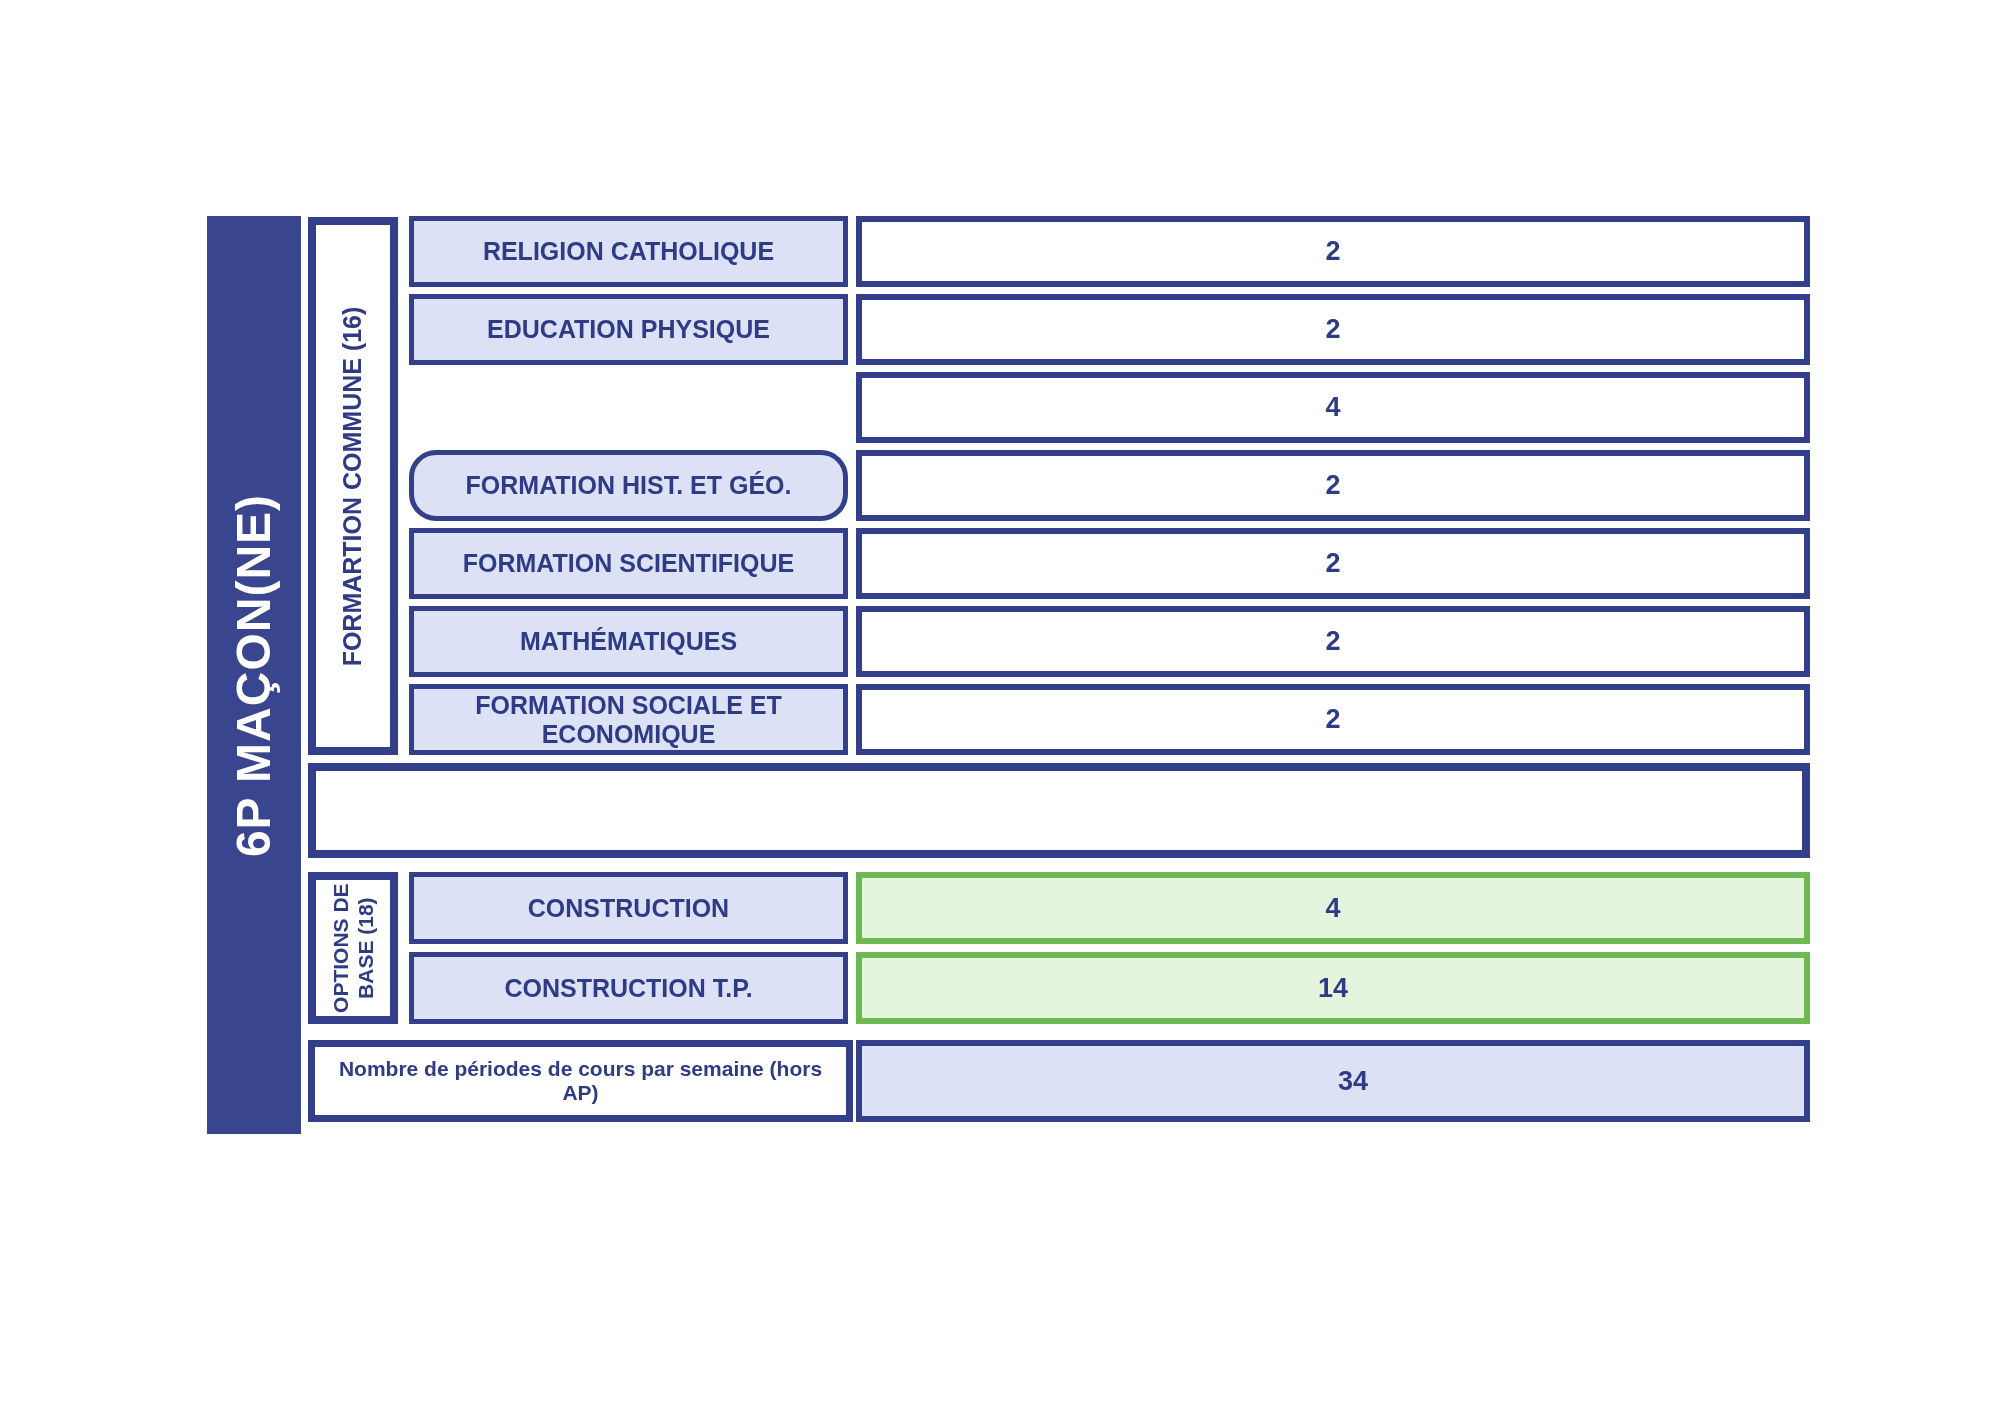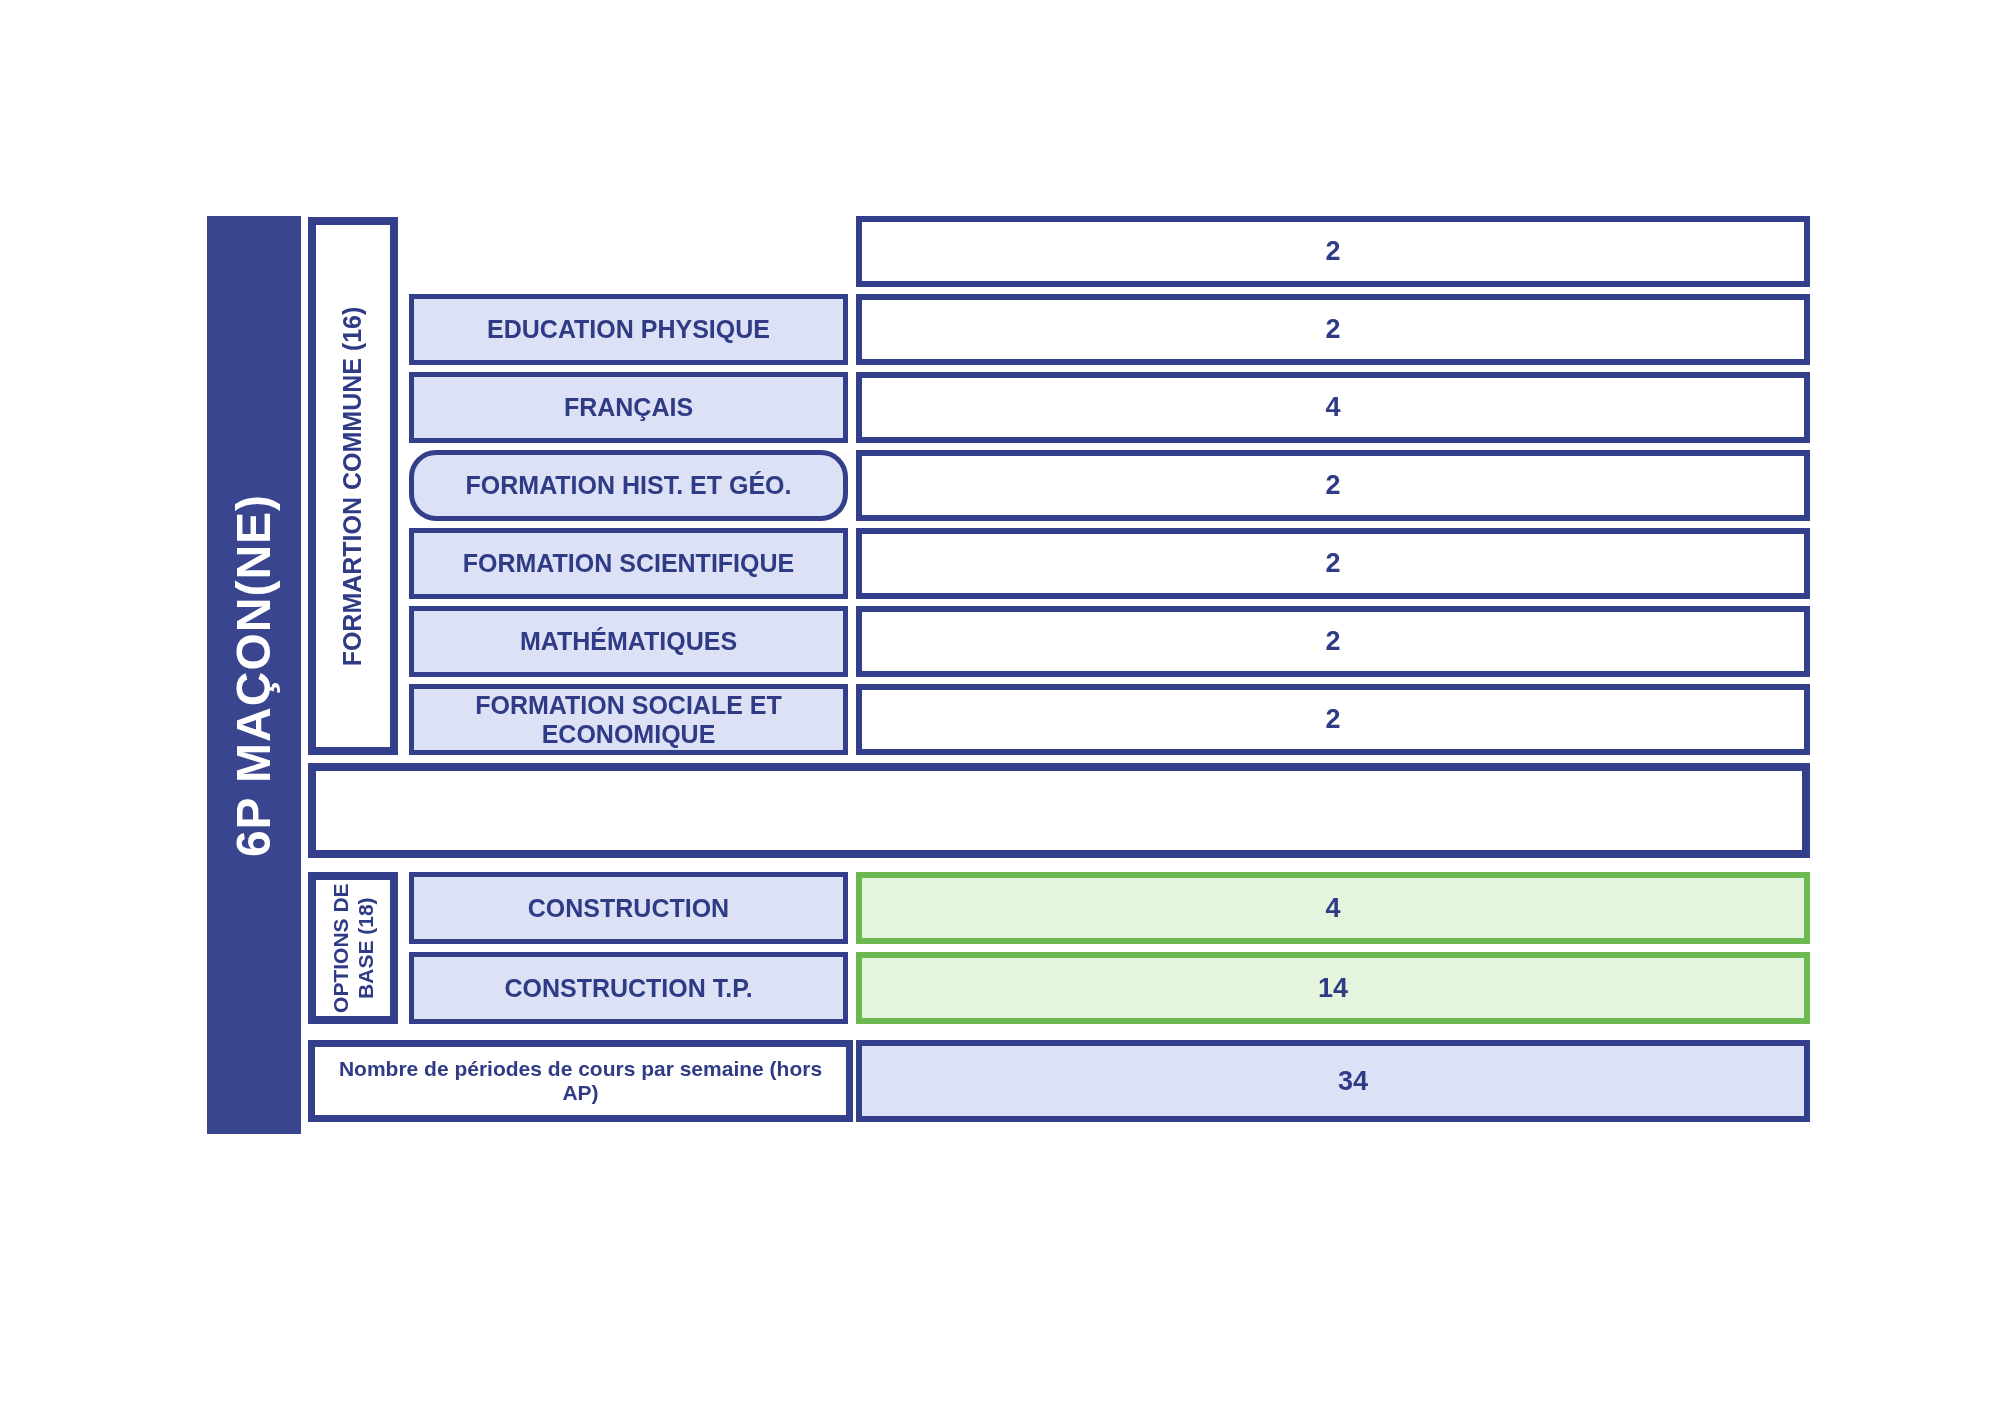--- a/index.html
+++ b/index.html
@@ -66,26 +66,26 @@
       <span class="vtext title-text">6P MAÇON(NE)</span>
     </div>
   </div>
 
   <div class="gbox" style="left:308px;top:217px;width:90px;height:538px;">
     <div class="vwrap">
       <span class="vtext glabel">FORMARTION COMMUNE (16)</span>
     </div>
   </div>
 
+  <div class="lbox" style="top:216px;">RELIGION CATHOLIQUE</div>
   <div class="vbox" style="top:216px;">2</div>
 
   <div class="lbox" style="top:294px;">EDUCATION PHYSIQUE</div>
   <div class="vbox" style="top:294px;">2</div>
 
-  <div class="lbox" style="top:372px;">FRANÇAIS</div>
   <div class="vbox" style="top:372px;">4</div>
 
   <div class="lbox" style="top:450px;border-radius:27px;">FORMATION HIST. ET GÉO.</div>
   <div class="vbox" style="top:450px;">2</div>
 
   <div class="lbox" style="top:528px;">FORMATION SCIENTIFIQUE</div>
   <div class="vbox" style="top:528px;">2</div>
 
   <div class="lbox" style="top:606px;">MATHÉMATIQUES</div>
   <div class="vbox" style="top:606px;">2</div>

